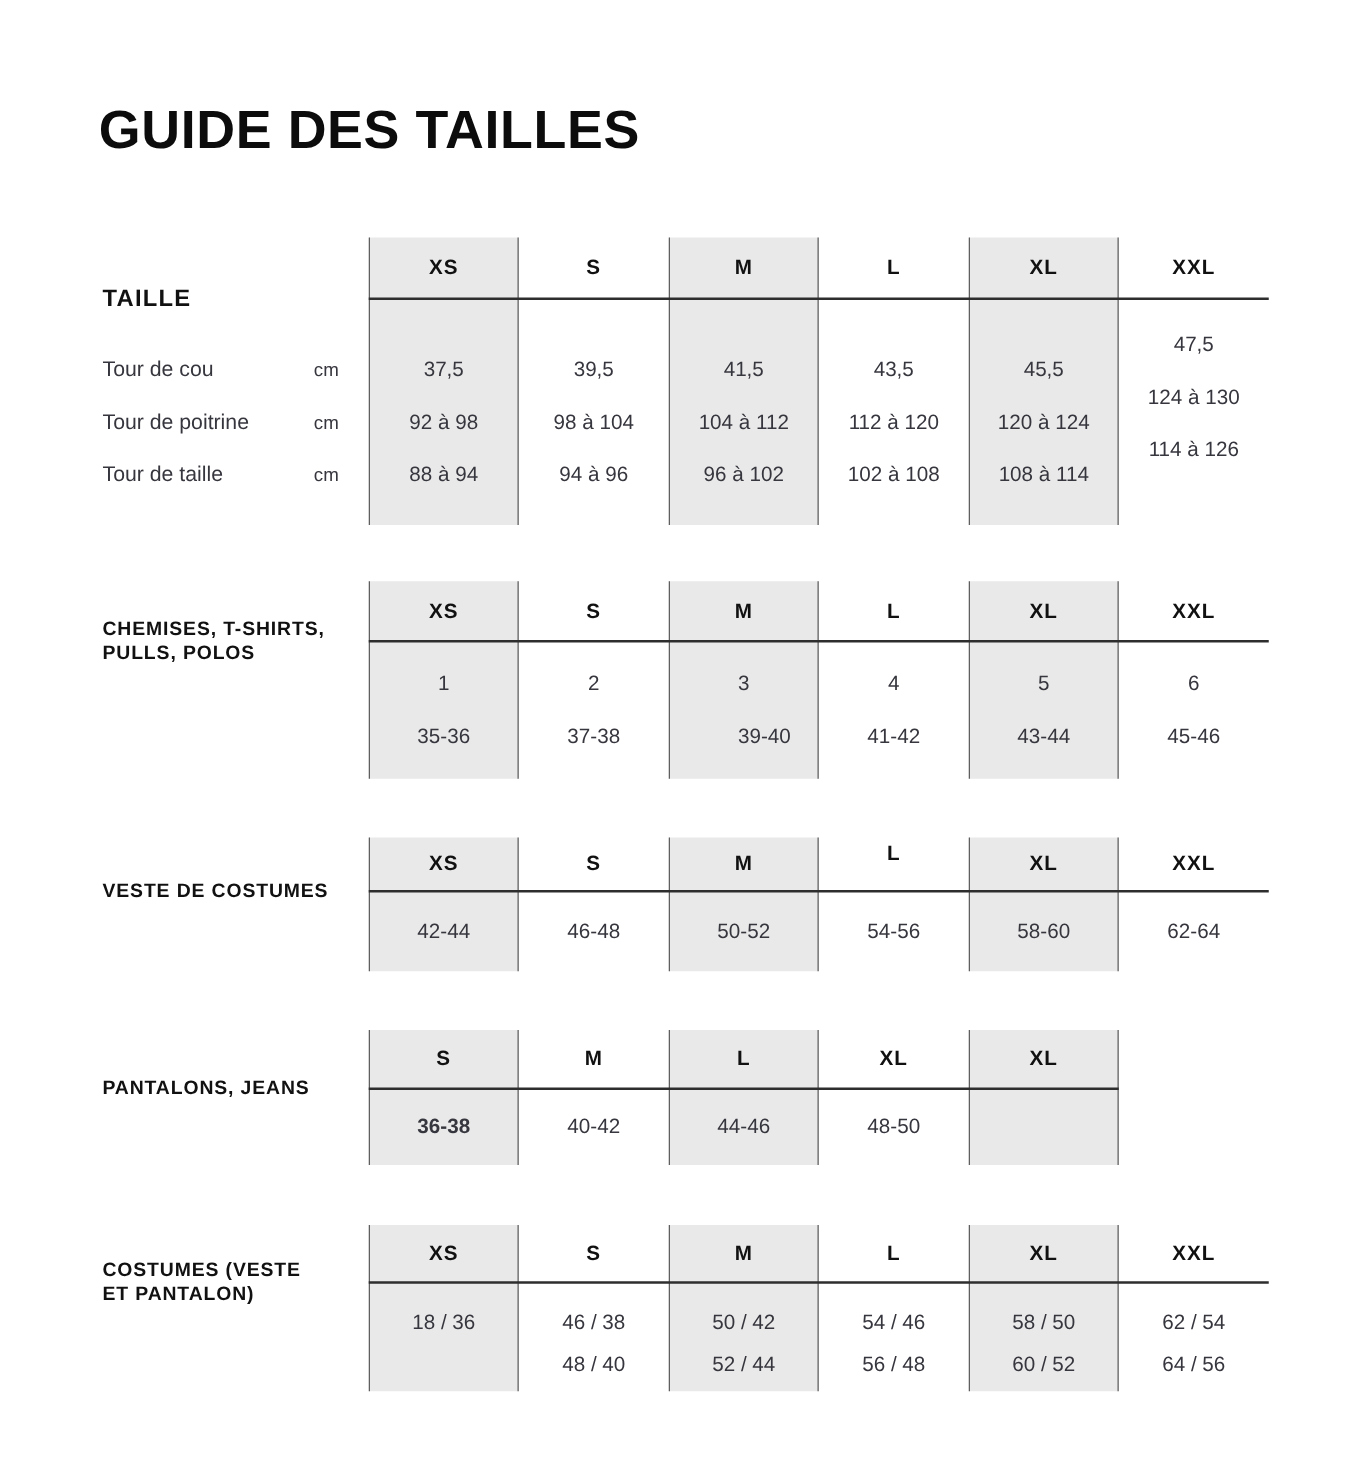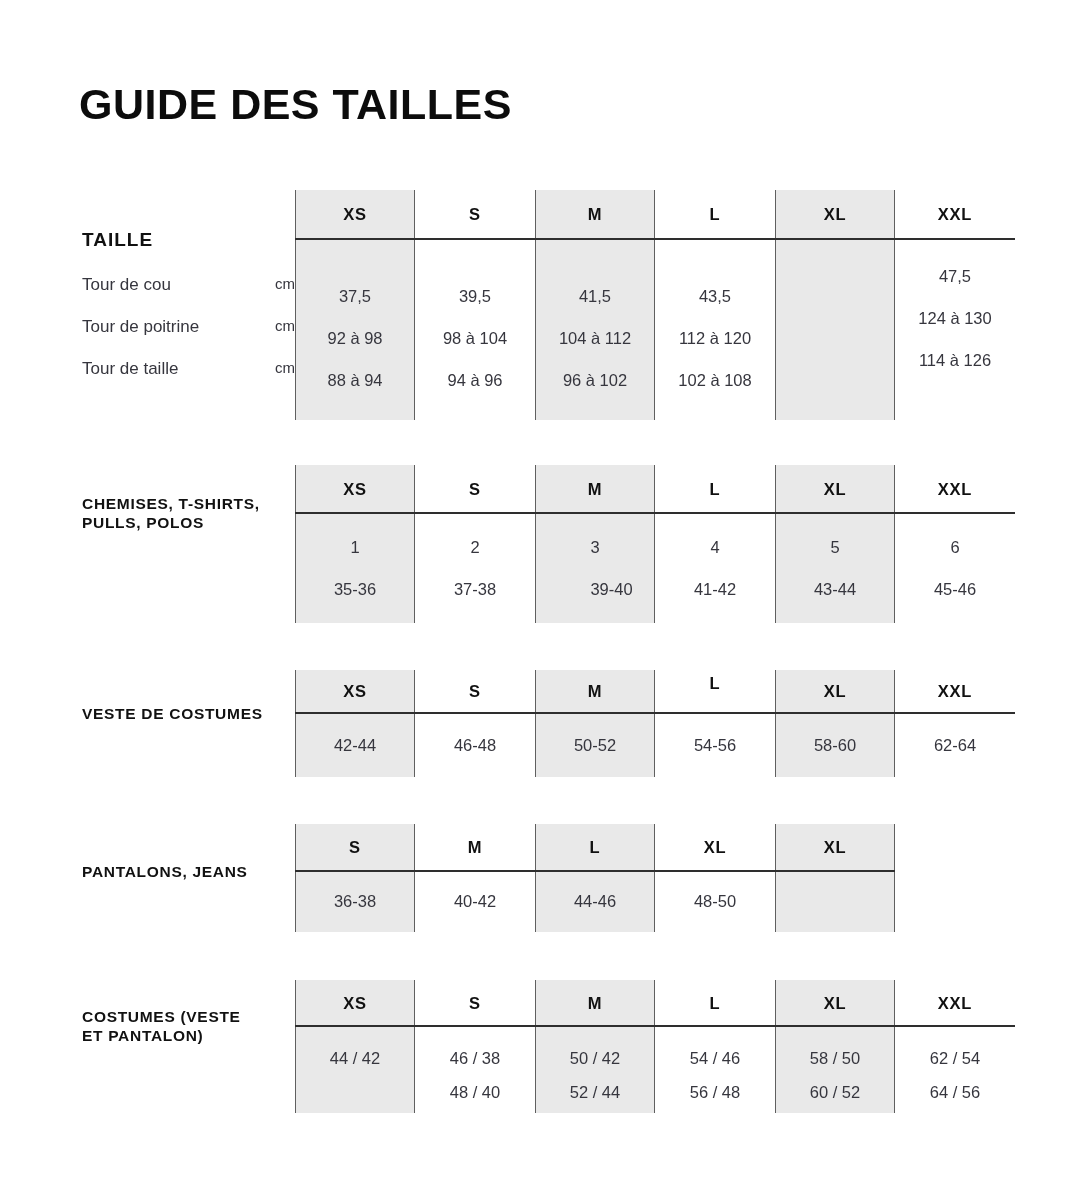--- a/index.html
+++ b/index.html
@@ -93,23 +93,24 @@
   }
   .row-labels{
     position:absolute;
     left:80px;top:0;
     width:215px;
     display:flex;
     flex-direction:column;
   }
   .row-label{
     display:flex;
-    align-items:flex-start;
+    align-items:center;
     justify-content:space-between;
     padding-left:2px;
+    padding-right:24px;
   }
   .row-label .name{
     font-size:17px;
     color:var(--body-ink);
   }
   .row-label .unit{
     font-size:15px;
     color:var(--body-ink);
   }
 </style>
@@ -165,20 +166,25 @@
           <div class="col" style="height: 230px;">
             <div class="col-header" style="height: 49px;">L</div>
             <div class="col-body" style="padding-top: 36px;">
               <div class="cell" style="height: 42px;">43,5</div>
               <div class="cell" style="height: 42px;">112 à 120</div>
               <div class="cell" style="height: 42px;">102 à 108</div>
             </div>
           </div>
           <div class="col shaded" style="height: 230px;">
             <div class="col-header" style="height: 49px;">XL</div>
+            <div class="col-body" style="padding-top: 36px;">
+              <div class="cell" style="height: 42px;">45,5</div>
+              <div class="cell" style="height: 42px;">120 à 124</div>
+              <div class="cell" style="height: 42px;">108 à 114</div>
+            </div>
           </div>
           <div class="col" style="height: 230px;">
             <div class="col-header" style="height: 49px;">XXL</div>
             <div class="col-body" style="padding-top: 16px;">
               <div class="cell" style="height: 42px;">47,5</div>
               <div class="cell" style="height: 42px;">124 à 130</div>
               <div class="cell" style="height: 42px;">114 à 126</div>
             </div>
           </div>
         </div>
@@ -279,21 +285,21 @@
         </div>
         <div class="rule" style="top: 42px; width: 720px;"></div>
       </section>
       <section class="size-table" style="top: 824px; height: 108px;">
         <div class="section-label" style="top: 47px;">
           <div>PANTALONS, JEANS</div>
         </div>
         <div class="cols">
           <div class="col shaded" style="height: 108px;">
             <div class="col-header" style="height: 47px;">S</div>
-            <div class="col-body" style="padding-top: 0px;">
+            <div class="col-body" style="padding-top: 0px; font-weight: bold;">
               <div class="cell" style="height: 61px;">36-38</div>
             </div>
           </div>
           <div class="col" style="height: 108px;">
             <div class="col-header" style="height: 47px;">M</div>
             <div class="col-body" style="padding-top: 0px;">
               <div class="cell" style="height: 61px;">40-42</div>
             </div>
           </div>
           <div class="col shaded" style="height: 108px;">
@@ -316,21 +322,21 @@
       </section>
       <section class="size-table" style="top: 980px; height: 133px;">
         <div class="section-label" style="top: 46px;">
           <div>COSTUMES (VESTE</div>
           <div>ET PANTALON)</div>
         </div>
         <div class="cols">
           <div class="col shaded" style="height: 133px;">
             <div class="col-header" style="height: 46px;">XS</div>
             <div class="col-body" style="padding-top: 15px;">
-              <div class="cell" style="height: 34px;">44 / 42</div>
+              <div class="cell" style="height: 34px;">18 / 36</div>
               <div class="cell" style="height: 34px;"></div>
             </div>
           </div>
           <div class="col" style="height: 133px;">
             <div class="col-header" style="height: 46px;">S</div>
             <div class="col-body" style="padding-top: 15px;">
               <div class="cell" style="height: 34px;">46 / 38</div>
               <div class="cell" style="height: 34px;">48 / 40</div>
             </div>
           </div>

